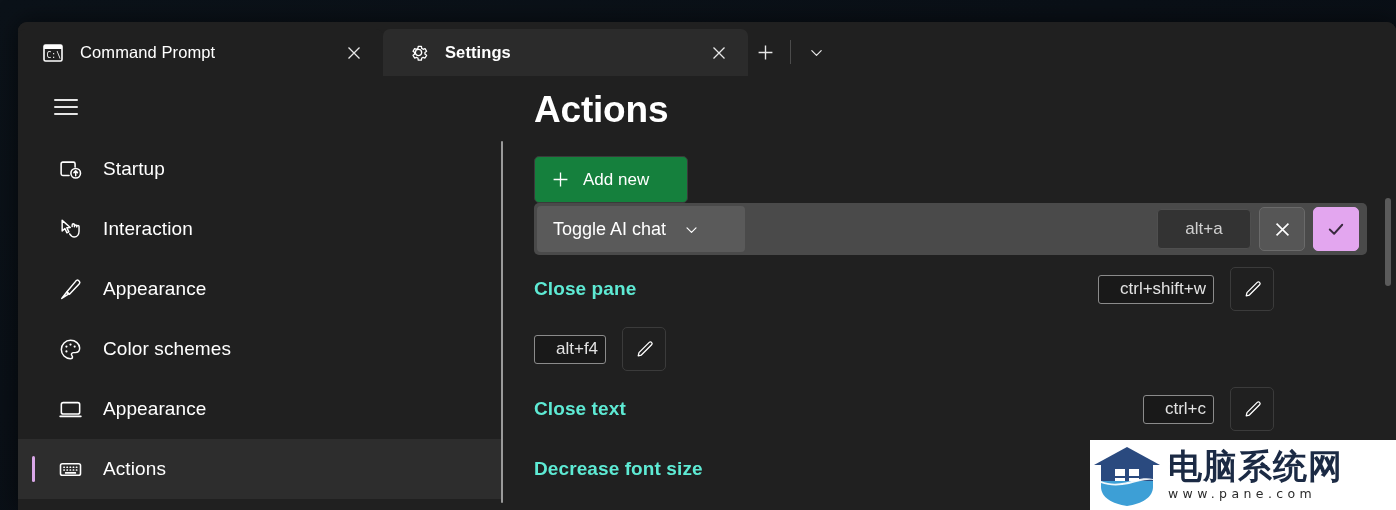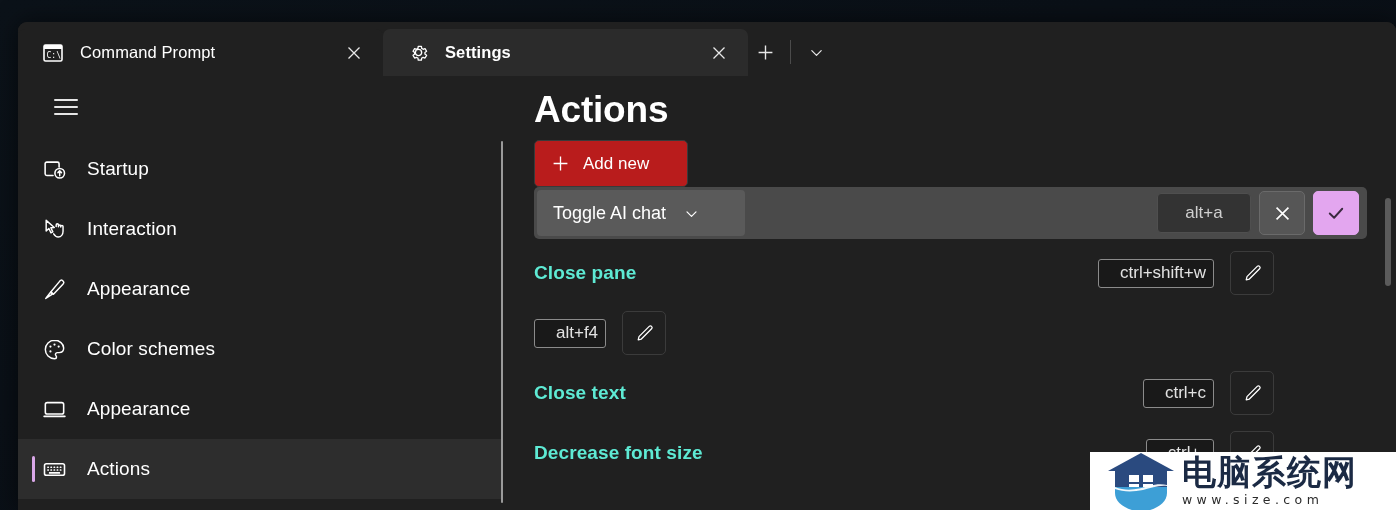--- a/index.html
+++ b/index.html
@@ -111,21 +111,21 @@
     width: 24px; height: 2px;
     background: #e6e6e6;
     border-radius: 1px;
   }
   .navlist { margin-top: 12px; }
   .navitem {
     position: relative;
     height: 60px;
     display: flex;
     align-items: center;
-    padding-left: 23px;
+    padding-left: 39px;
     box-sizing: border-box;
   }
   .navitem.selected { background: #2d2d2d; }
   .navitem.selected::before {
     content: "";
     position: absolute;
     left: 14px; top: 50%;
     transform: translateY(-50%);
     width: 3px; height: 26px;
     border-radius: 2px;
@@ -160,24 +160,24 @@
   }
   .page-title {
     color: #ffffff;
     font-size: 37px;
     font-weight: bold;
     letter-spacing: -0.2px;
     margin: 10px 0 0 0;
     line-height: 48px;
   }
   .addnew {
-    margin-top: 6px;
+    margin-top: 22px;
     height: 47px;
     width: 154px;
-    background: #b91c1c;
+    background: #15803d;
     border: 1px solid #3a3a3a;
     border-radius: 5px;
     display: flex;
     align-items: center;
     box-sizing: border-box;
     padding-left: 16px;
   }
   .addnew .plus {
     width: 18px; height: 18px;
     margin-right: 14px;
@@ -273,25 +273,25 @@
     position: absolute;
     right: 5px; top: 122px;
     width: 6px; height: 88px;
     background: #5b5b5b;
     border-radius: 3px;
   }
   
   .watermark {
     position: absolute;
     right: 0px; bottom: 0px;
-    width: 306px; height: 58px;
+    width: 306px; height: 70px;
     background: #ffffff;
     display: flex;
     align-items: center;
-    padding-left: 14px;
+    padding-left: 0;
     box-sizing: border-box;
   }
   .wm-logo { width: 74px; height: 62px; flex: 0 0 74px; }
   .wm-text { margin-left: 4px; }
   .wm-cn {
     color: #1b2a44;
     font-size: 34px;
     font-weight: bold;
     letter-spacing: 1px;
     line-height: 36px;
@@ -551,16 +551,16 @@
           <rect x="39" y="25" width="10" height="7"></rect>
           <rect x="25" y="34" width="10" height="7"></rect>
           <rect x="39" y="34" width="10" height="7"></rect>
         </g>
         <path d="M11 37 h52 v6 c0 10 -11 17 -26 19 C22 60 11 53 11 43 z" fill="#3d9fd6"></path>
         <path d="M11 37 c12 5 24 2 34 -1 c7 -2 13 -2 18 -1 v1 c-8 -1 -16 2 -24 4 c-10 2 -20 2 -28 -1 z" fill="#ffffff" opacity="0.92"></path>
       </svg>
     </span>
     <span class="wm-text">
       <div class="wm-cn">电脑系统网</div>
-      <div class="wm-url">www.size.com</div>
+      <div class="wm-url">www.pane.com</div>
     </span>
   </div>
 </div>
 
 </body></html>

